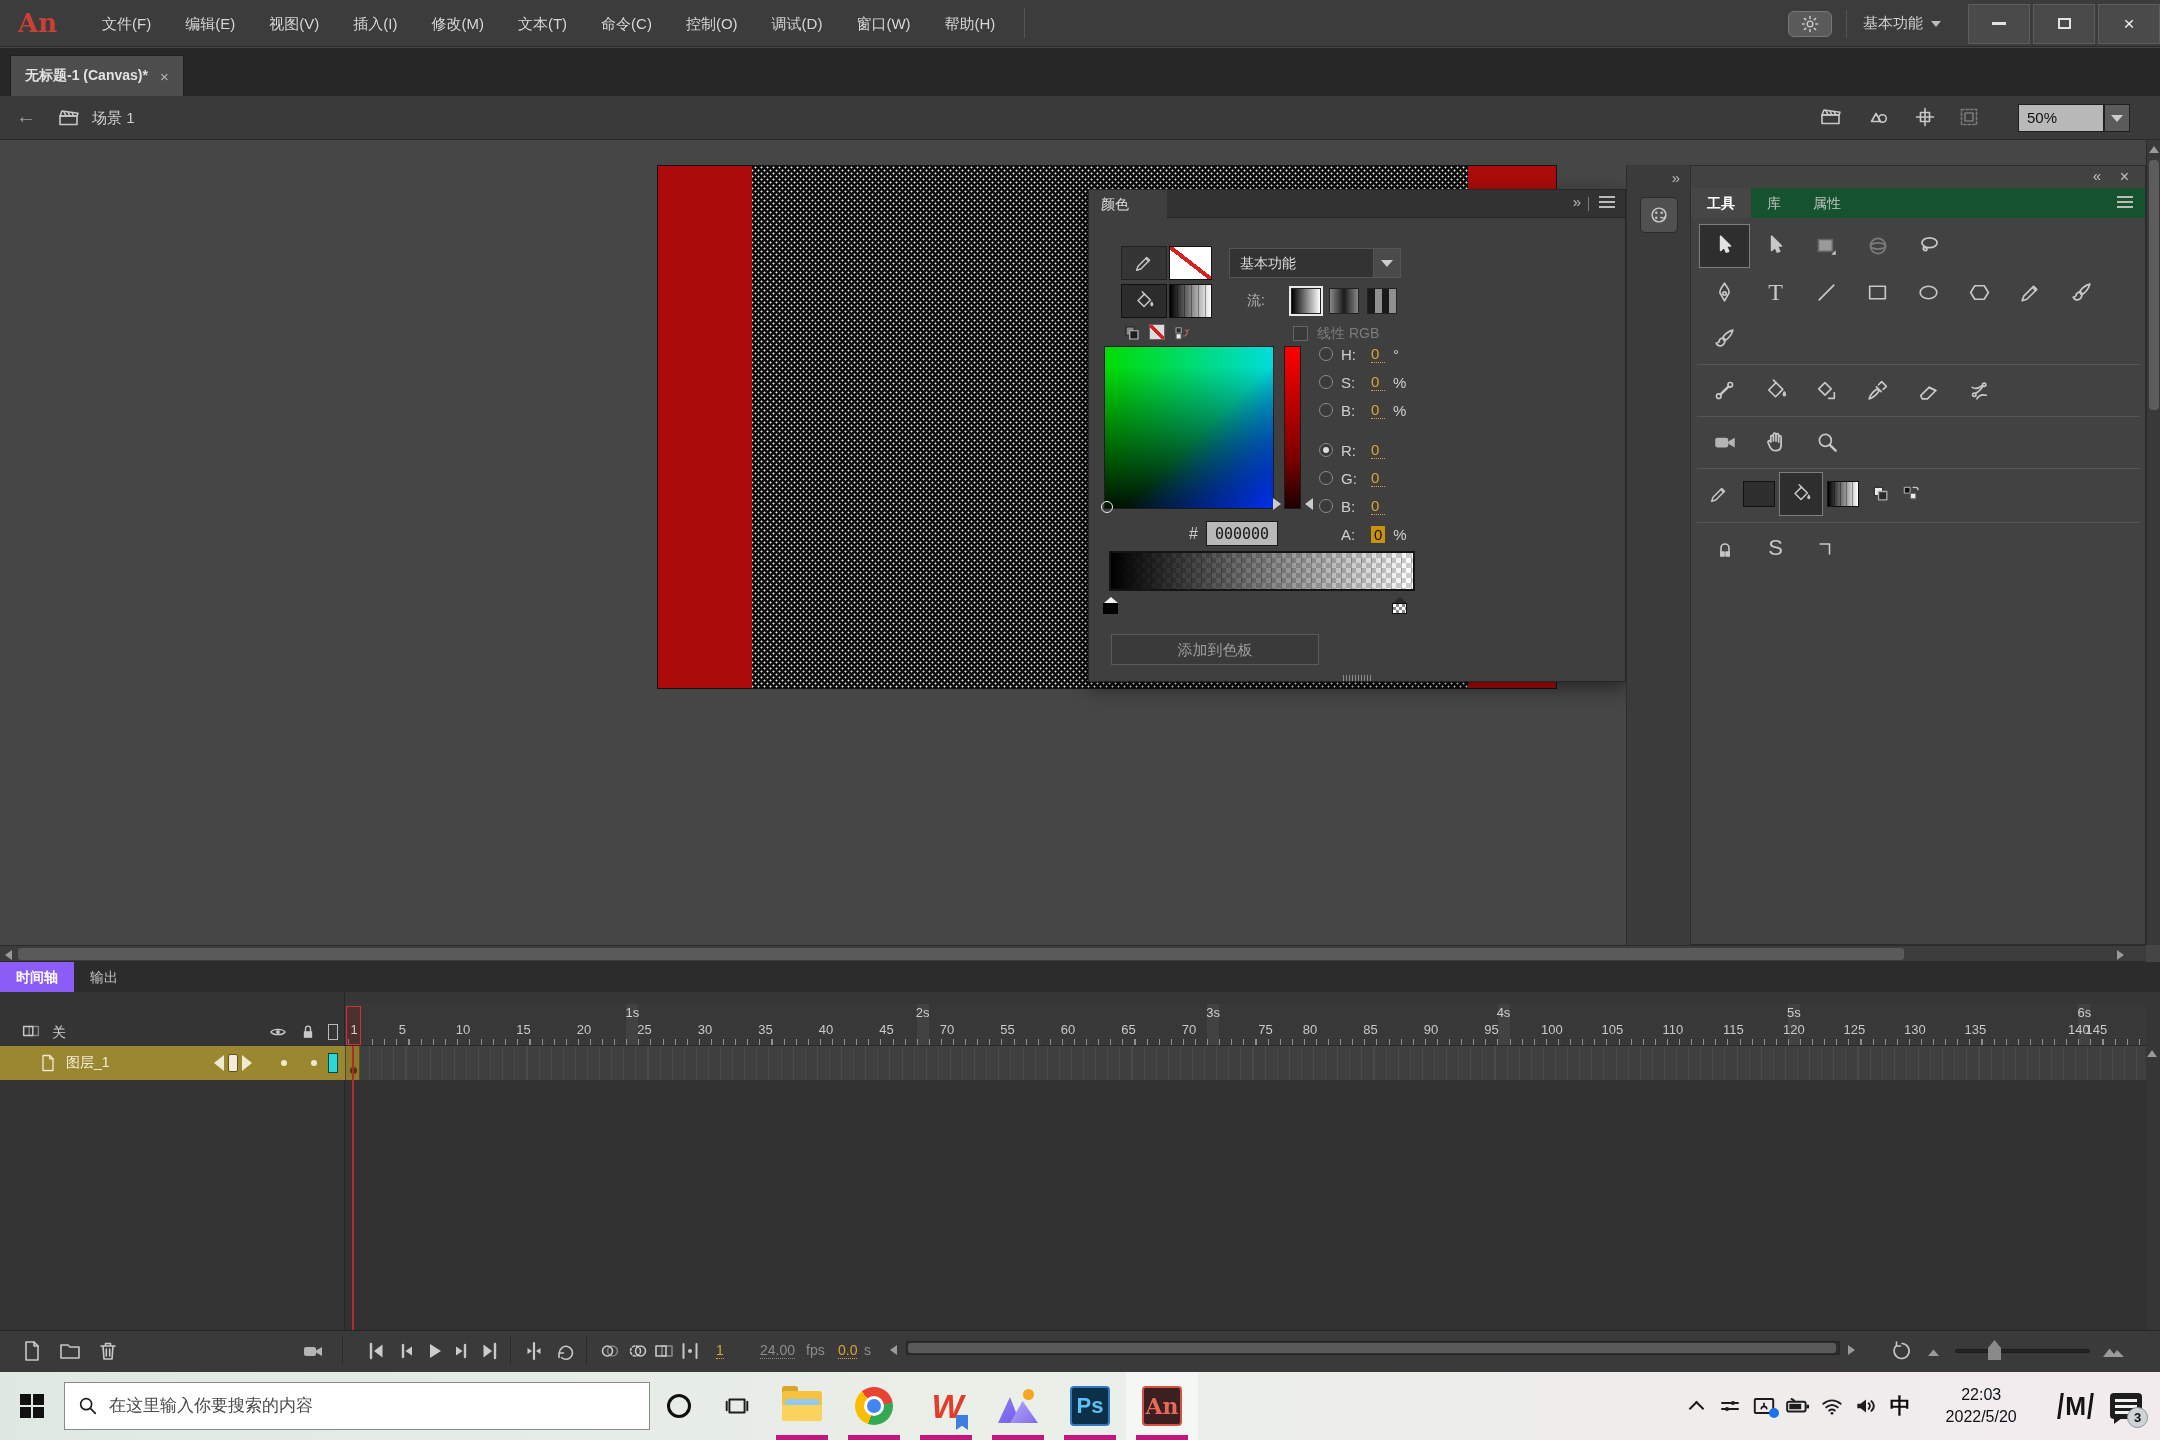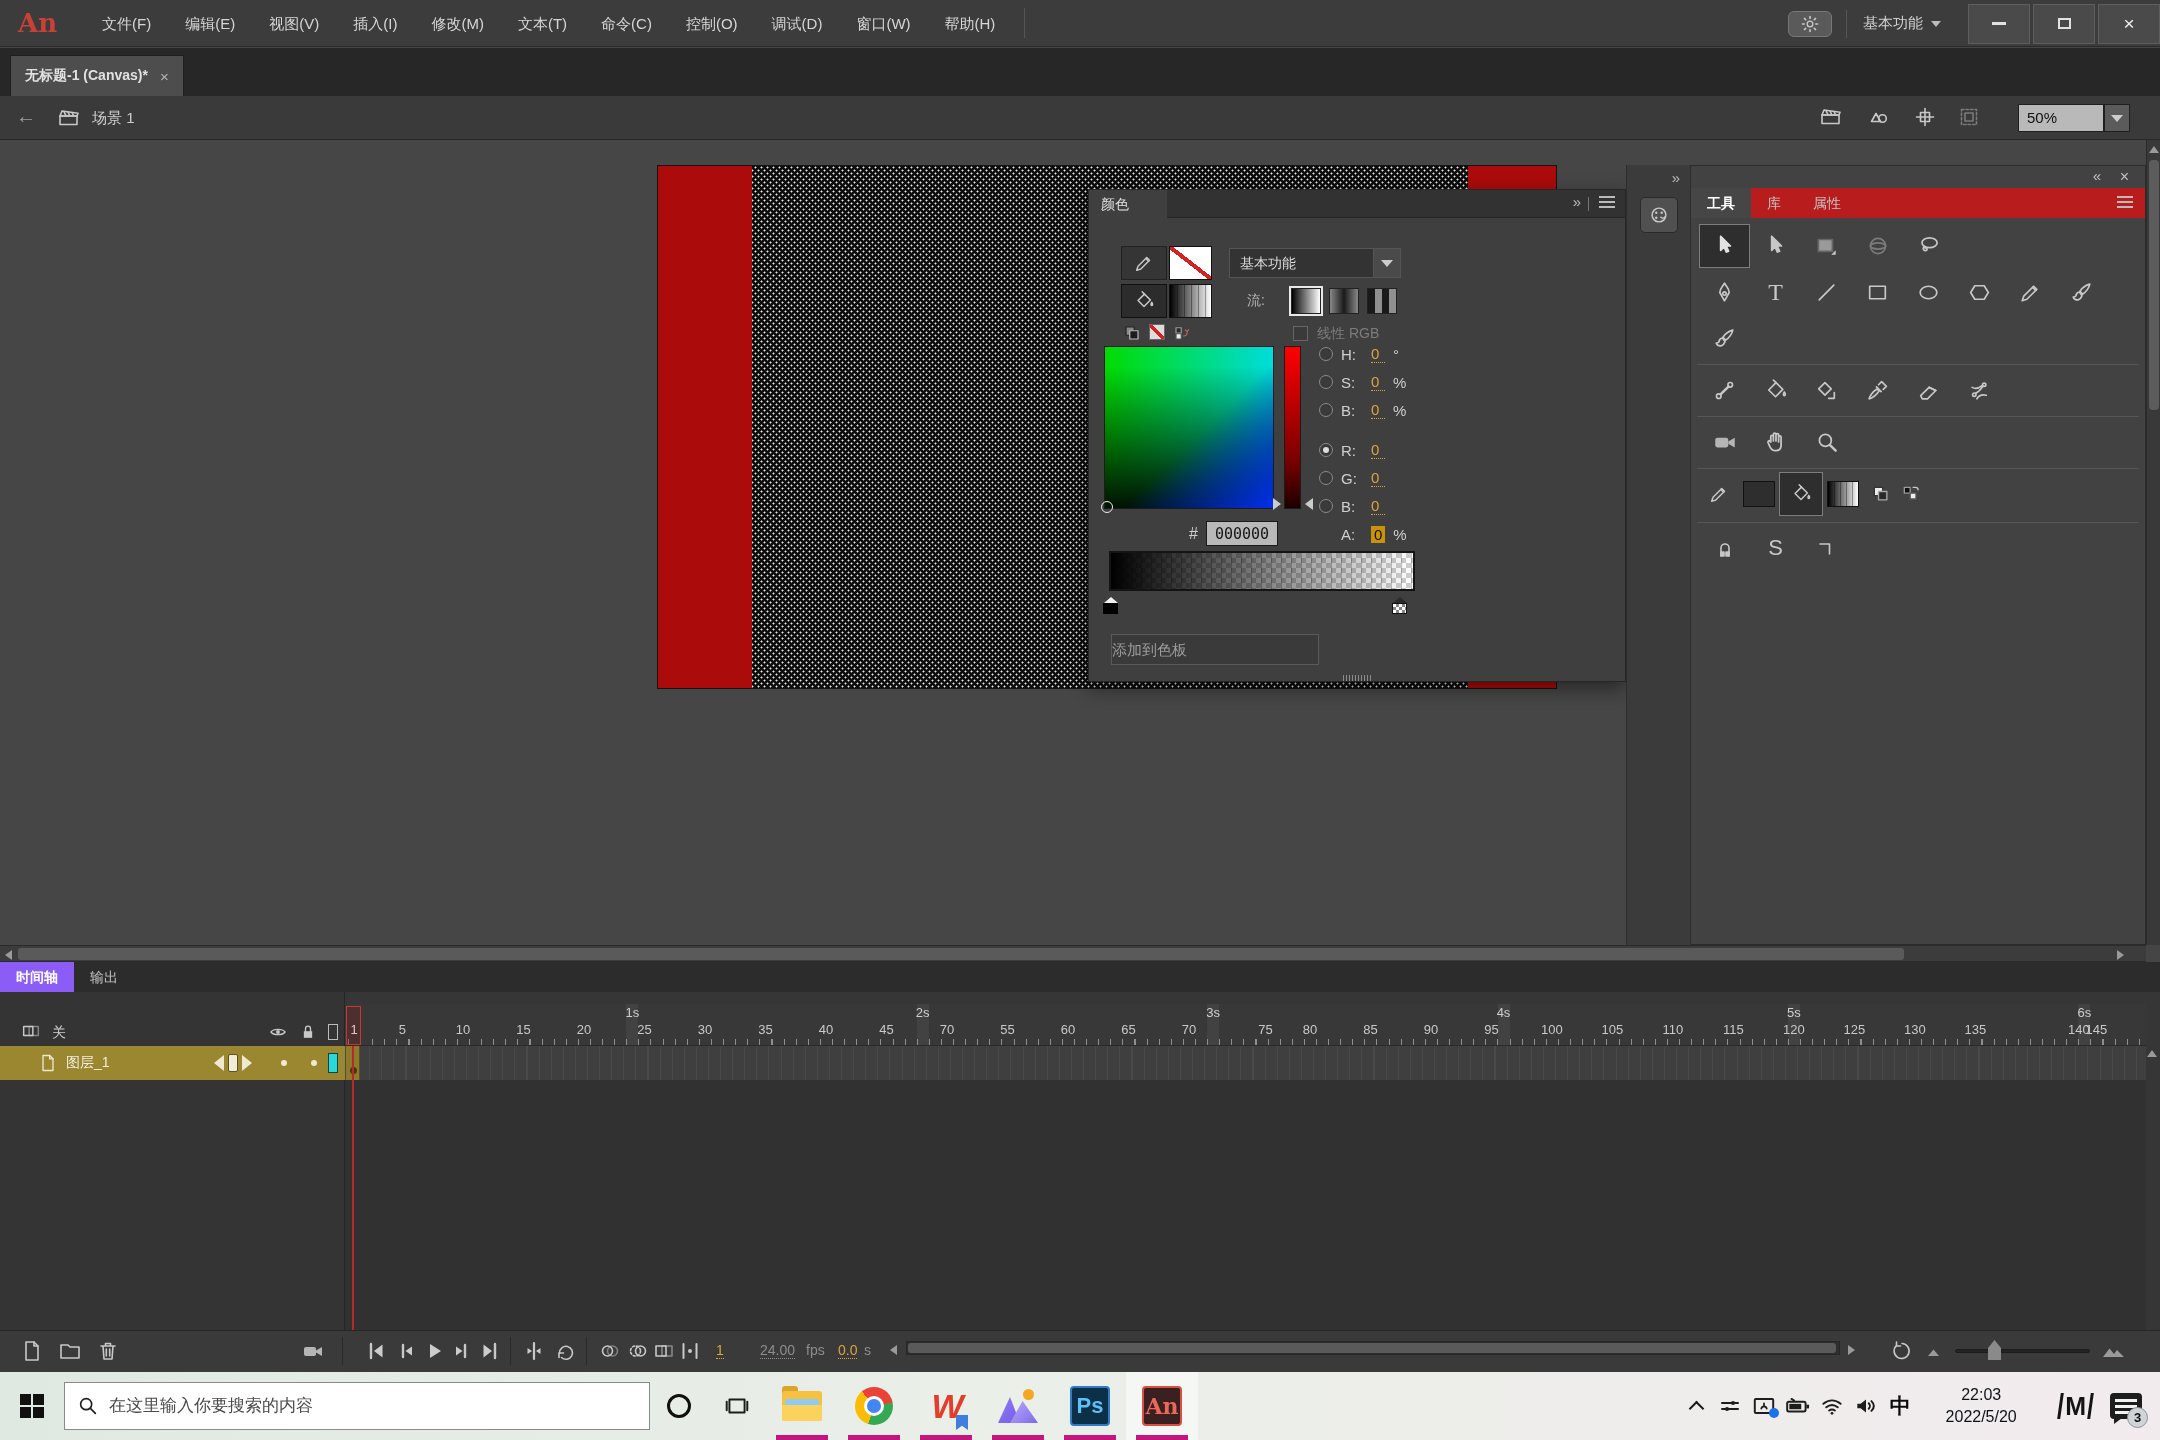--- a/index.html
+++ b/index.html
@@ -90,33 +90,33 @@
 #cp-hex{position:absolute;left:117px;top:331px;width:72px;height:25px;background:#b9b9b9;border:1px solid #1a1a1a;color:#151515;font-size:15px;text-align:center;font-family:"DejaVu Sans Mono",monospace}
 #cp-gradbar{position:absolute;left:20px;top:361px;width:306px;height:40px;border:2px solid #141414;background-image:repeating-linear-gradient(90deg,rgba(0,0,0,.22) 0 1px,transparent 1px 10px),linear-gradient(to right,#000 0%,rgba(250,250,250,0) 100%),conic-gradient(#cfcfcf 25%,#fff 25% 50%,#cfcfcf 50% 75%,#fff 75%);background-size:auto,auto,10px 10px}
 .grad-stop{position:absolute;top:407px;width:15px;height:17px}
 .grad-stop .cap{width:0;height:0;border-left:7.5px solid transparent;border-right:7.5px solid transparent;margin:0 auto}
 #stop-left{left:14px}
 #stop-left .cap{border-bottom:6px solid #f2f2f2}
 #stop-left .body{width:15px;height:11px;background:#000;border:1px solid #000}
 #stop-right{left:303px}
 #stop-right .cap{border-bottom:6px solid #2a2a2a}
 #stop-right .body{width:15px;height:11px;border:1px solid #111;background:conic-gradient(#888 25%,#fff 25% 50%,#888 50% 75%,#fff 75%);background-size:6px 6px}
-#cp-add-btn{position:absolute;left:22px;top:444px;width:208px;height:31px;background:#3a3a3a;border:1px solid #5a5a5a;color:#9d9d9d;font-size:15px;line-height:29px}
+#cp-add-btn{position:absolute;left:22px;top:444px;width:208px;height:31px;background:#3a3a3a;border:1px solid #5a5a5a;color:#9d9d9d;font-size:15px;text-align:center;line-height:29px}
 #cp-grip{position:absolute;left:254px;top:485px;width:30px;height:6px;background:repeating-linear-gradient(90deg,#8a8a8a 0 1px,transparent 1px 3px)}
 
 
 #gutter{position:absolute;left:1626px;top:25px;width:64px;height:780px;background:#3b3b3b;border-left:1px solid #2d2d2d}
 #gutter-collapse{position:absolute;right:10px;top:4px;color:#bbb;font-size:15px}
 #gutter-palette{position:absolute;left:13px;top:32px;width:38px;height:36px;background:#505050;border:1px solid #2a2a2a;border-radius:5px;display:flex;align-items:center;justify-content:center}
 
 
 #dock{position:absolute;left:1690px;top:25px;width:456px;height:780px;background:#424242;border:1px solid #2c2c2c}
 #dock-collapse{position:absolute;right:44px;top:1px;color:#c2c2c2;font-size:15px}
 #dock-close{position:absolute;right:16px;top:2px;color:#c2c2c2;font-size:16px}
-#dock-tabs{position:absolute;left:0;top:22px;right:0;height:30px;background:#b91c1c;display:flex}
+#dock-tabs{position:absolute;left:0;top:22px;right:0;height:30px;background:#14532d;display:flex}
 .dock-tab{padding:0 16px;height:30px;line-height:30px;font-size:14px;color:#c2c2c2}
 .dock-tab.active{background:#464646;color:#fff;font-weight:bold}
 #dock-menu{position:absolute;right:12px;top:30px}
 .tool-row{position:absolute;left:8px;right:8px;display:flex}
 .tool{width:51px;height:44px;display:flex;align-items:center;justify-content:center}
 .tool.active{border:1px solid #7d7d7d;background:#2e2e2e}
 .dock-div{position:absolute;left:6px;right:6px;height:1px;background:#565656}
 .dock-swatch{width:32px;height:26px;border:1px solid #111;margin:9px 4px 0 4px}
 #dock-stroke-swatch{background:#2e2e2e}
 #dock-fill-swatch{background-image:repeating-linear-gradient(90deg,rgba(0,0,0,.35) 0 1px,transparent 1px 6px),linear-gradient(90deg,#000,#fff)}

